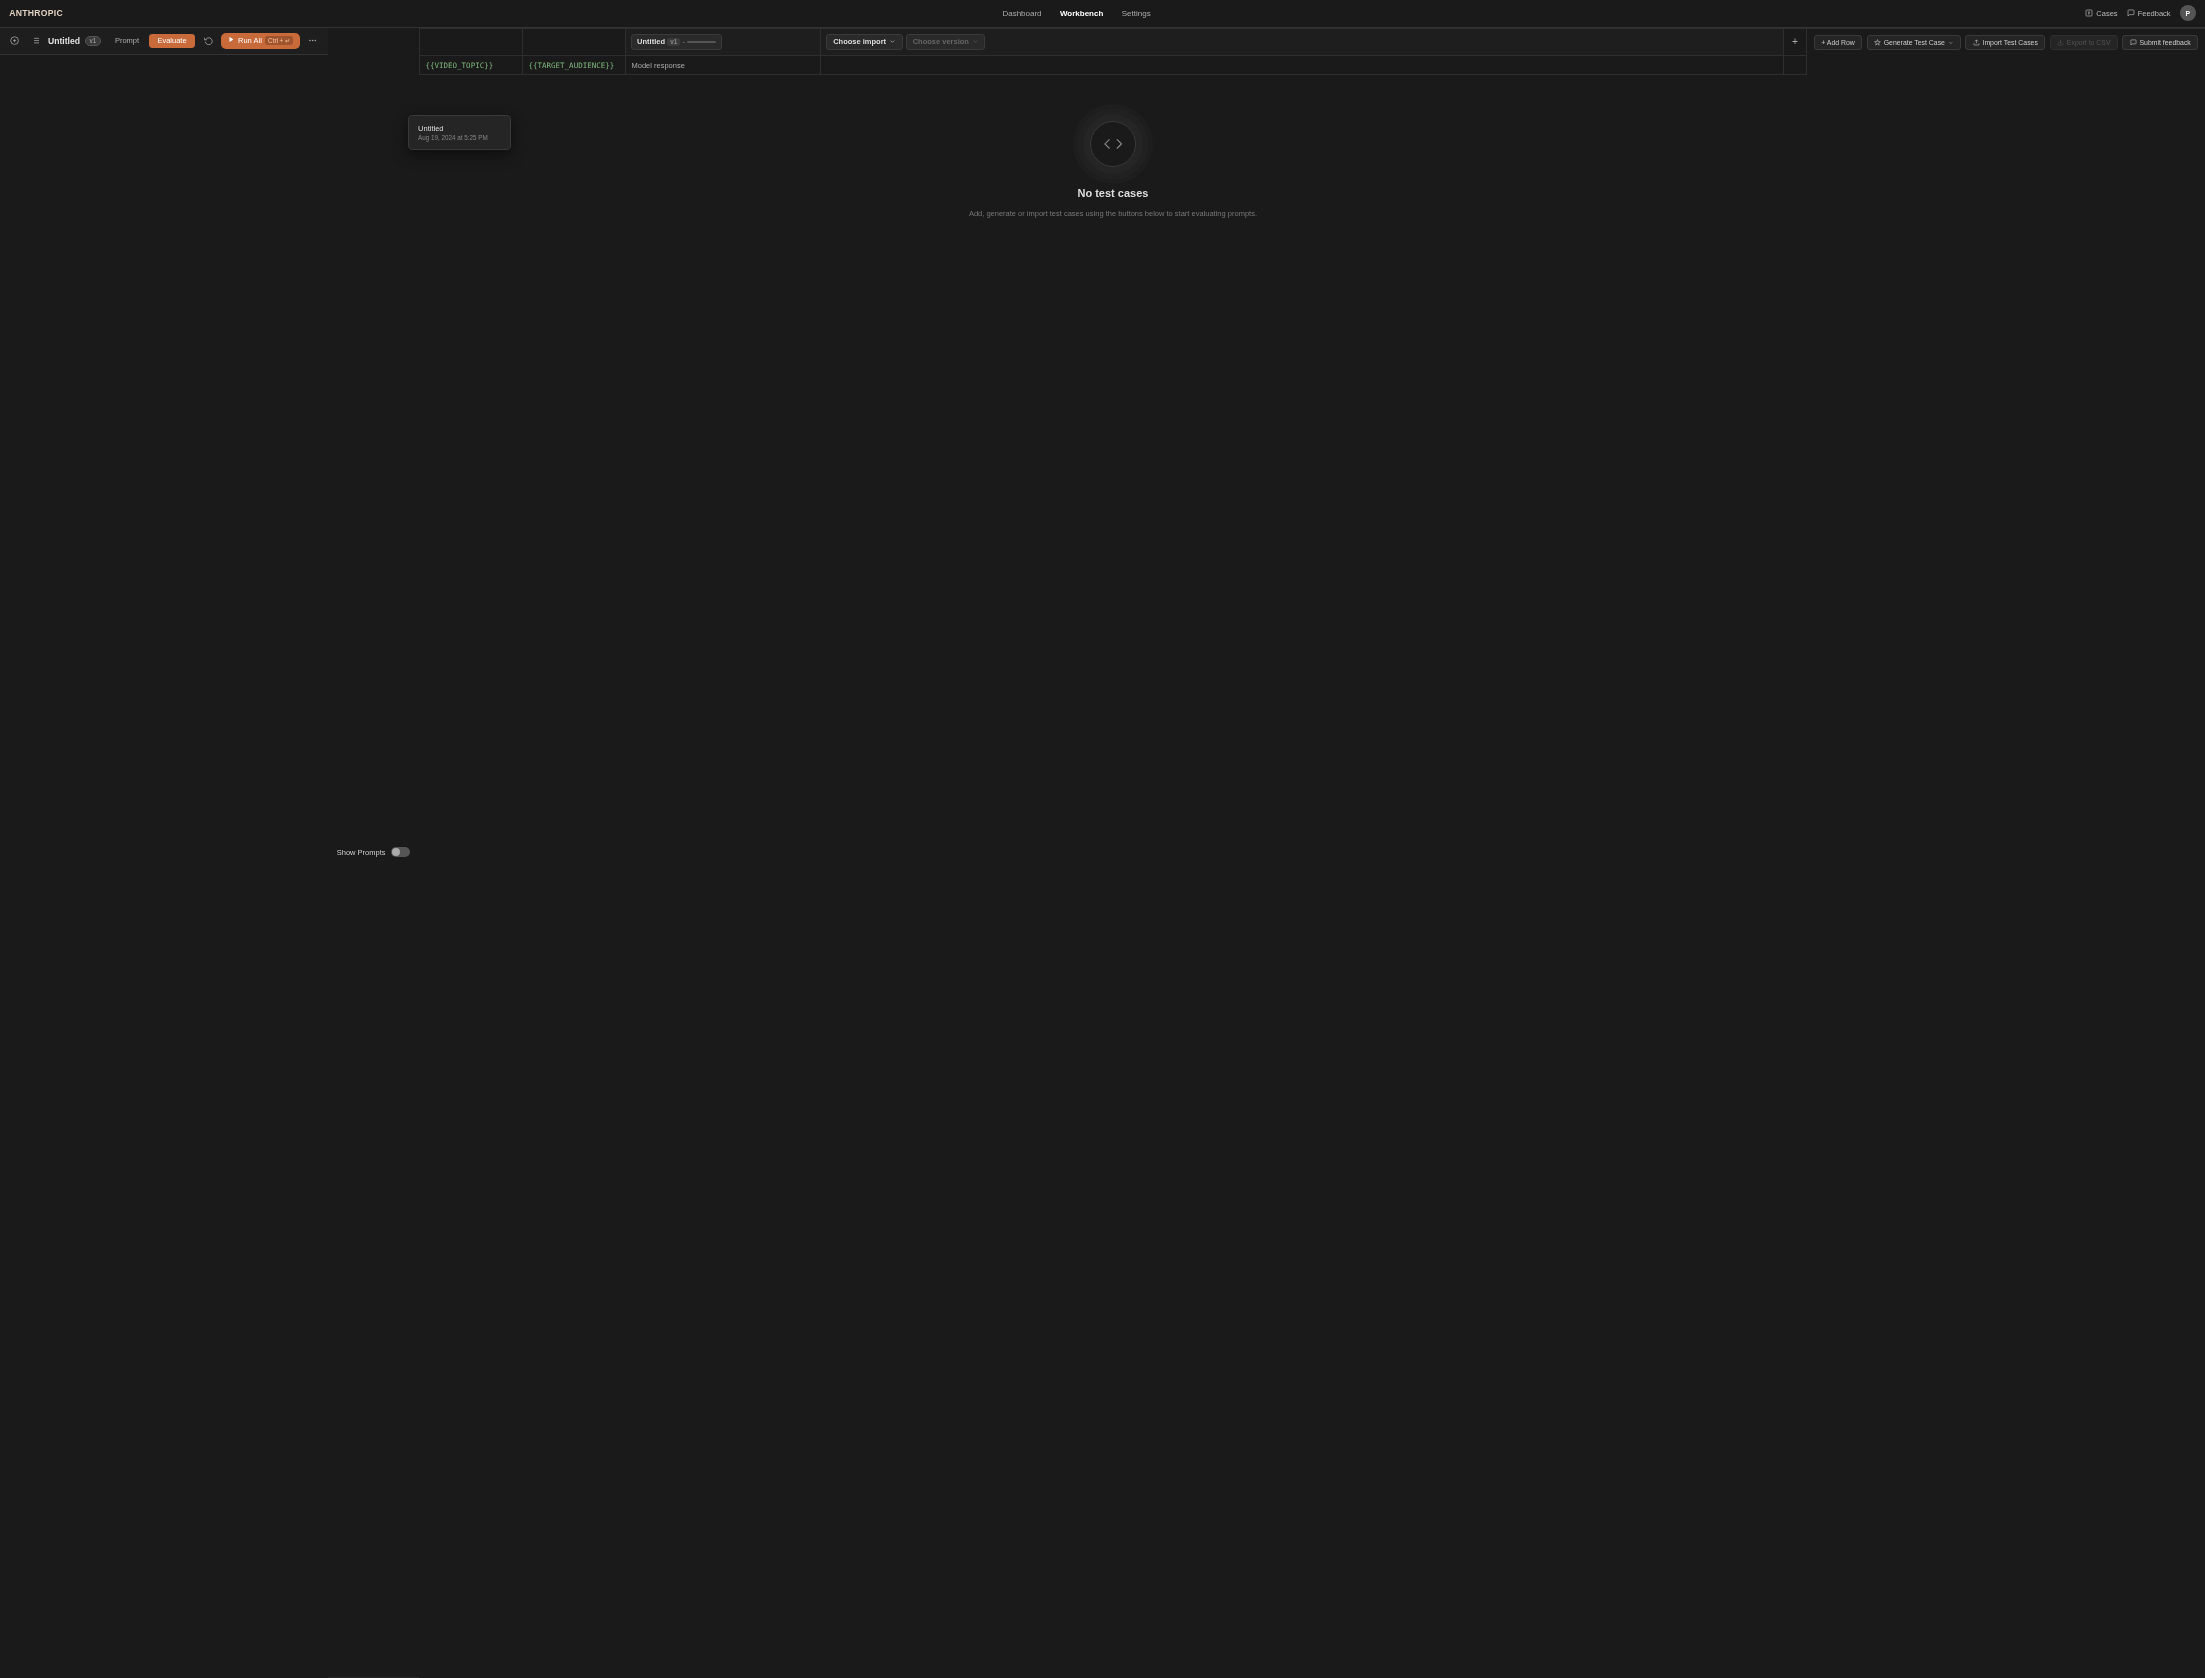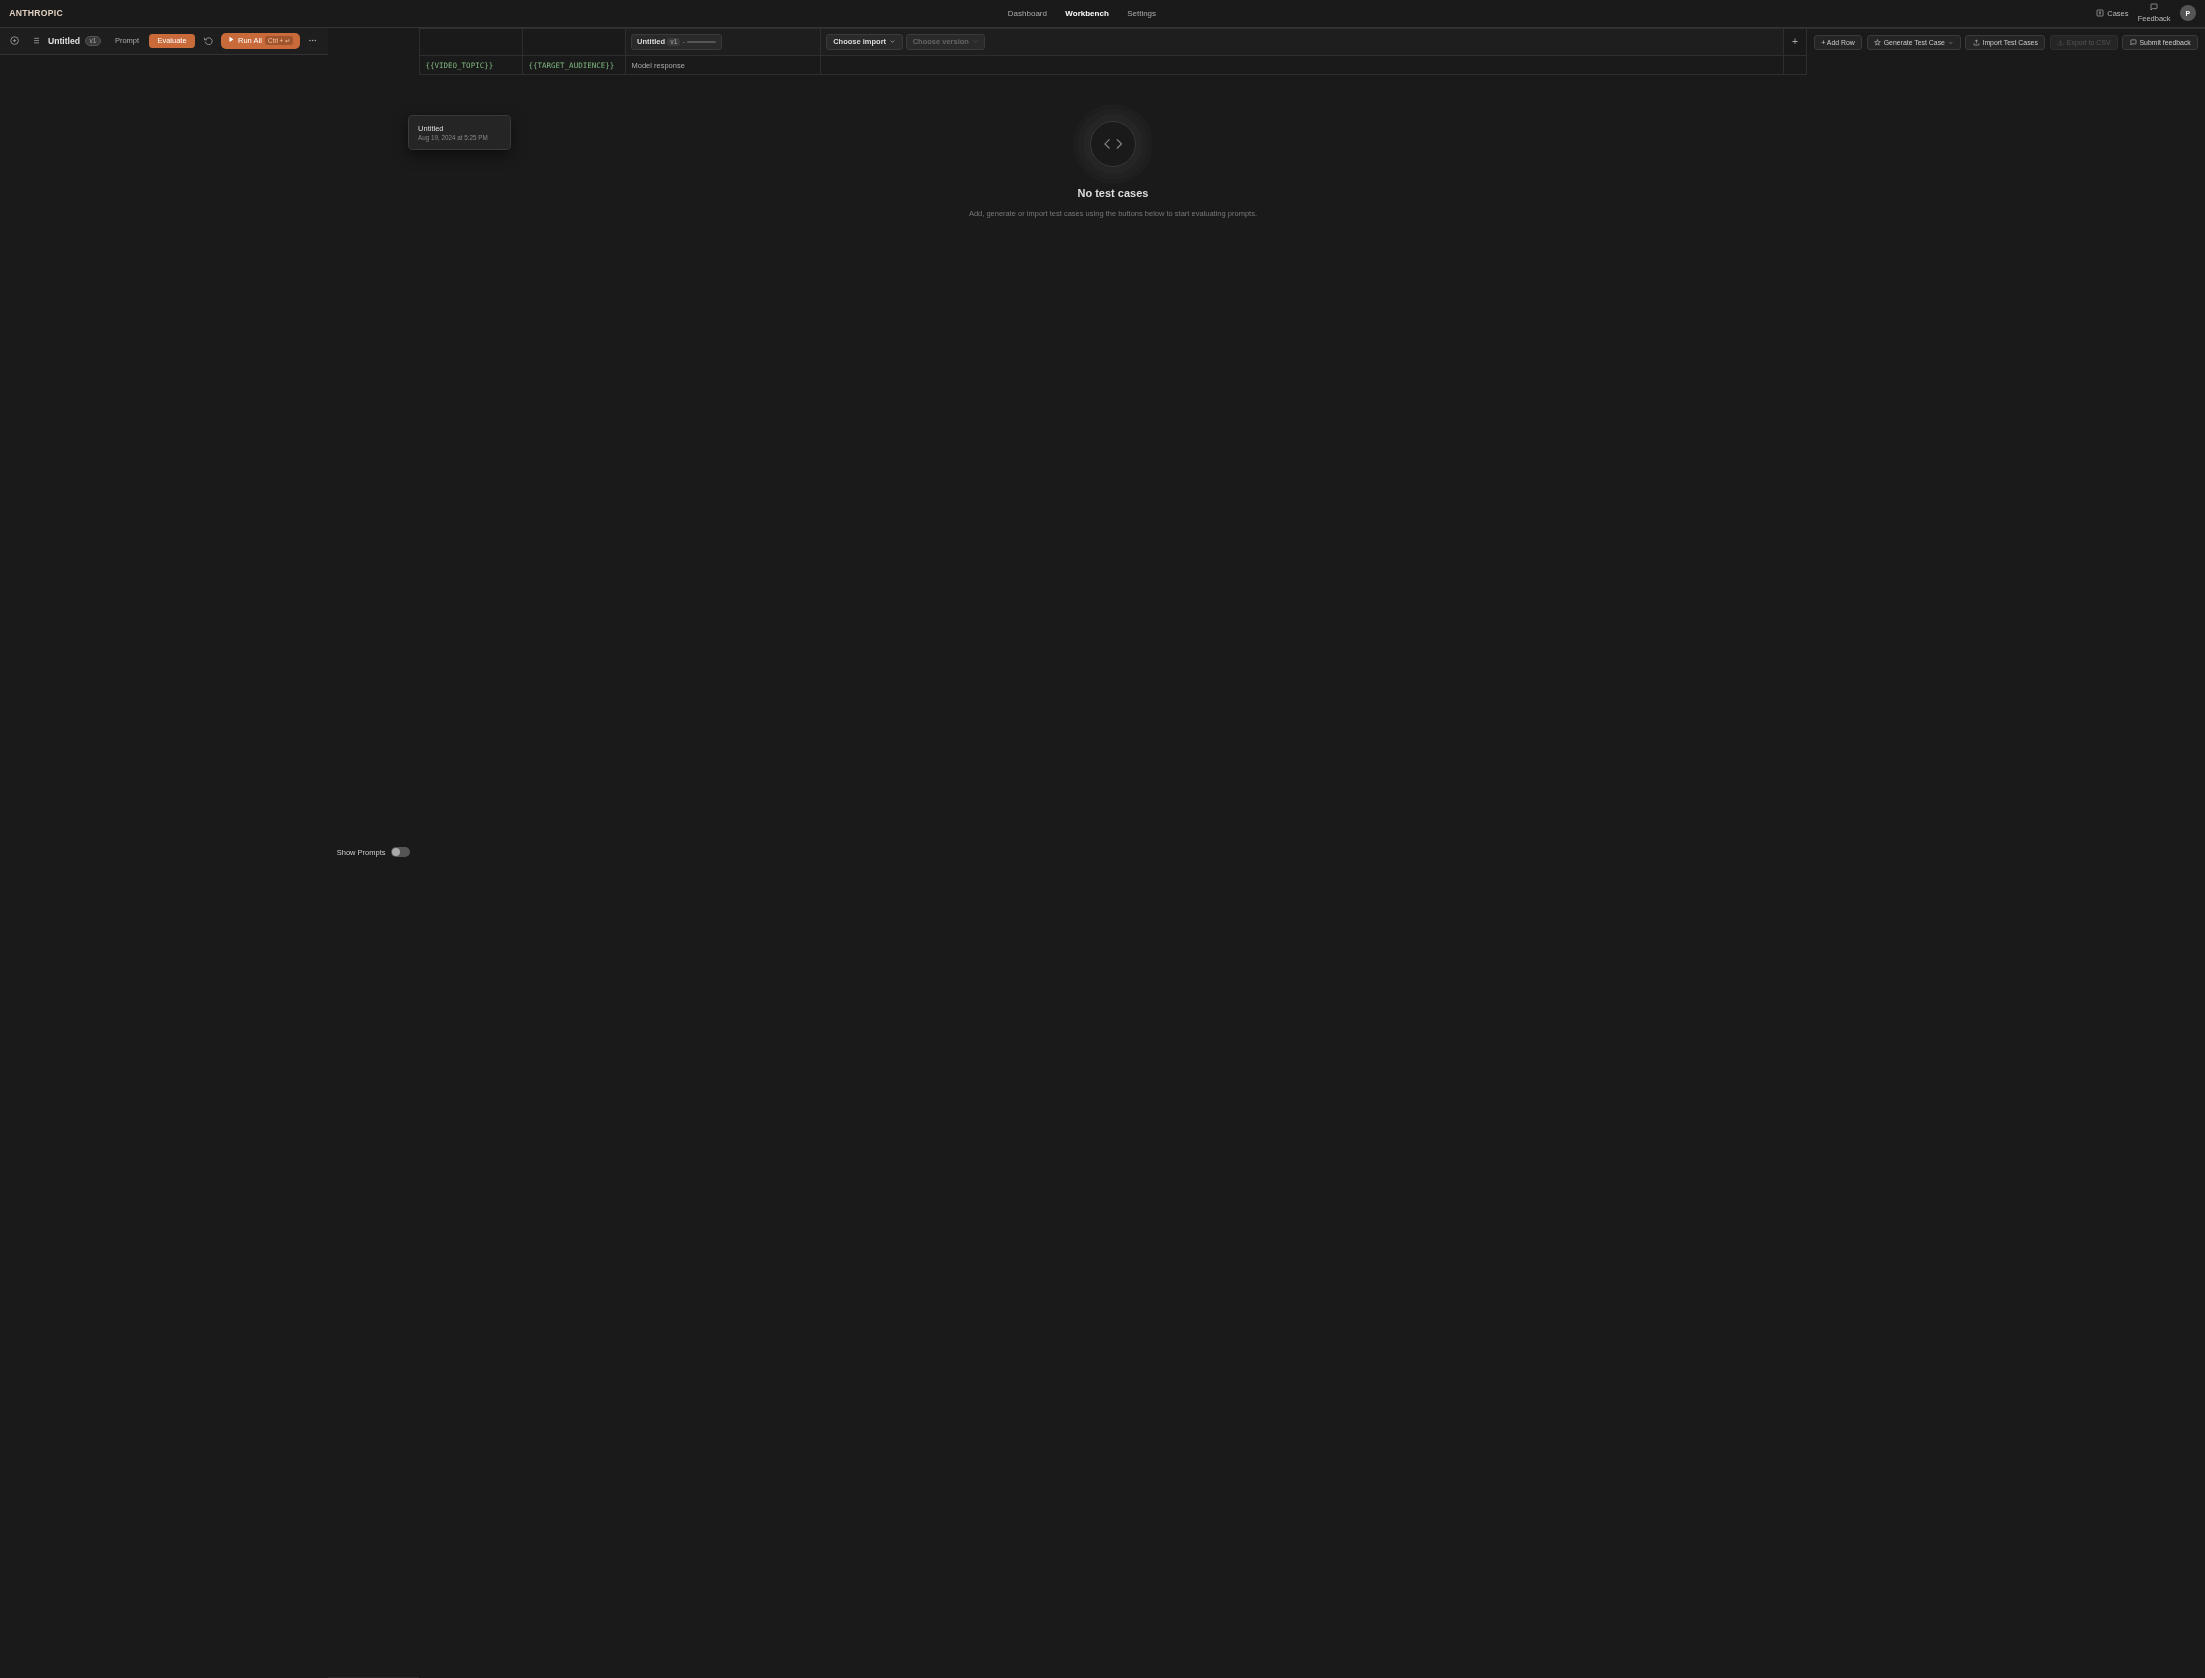--- a/index.html
+++ b/index.html
@@ -60,21 +60,20 @@
       cursor: pointer;
       font-size: 7.5px;
     }
     .topnav-feedback {
       display: flex;
       align-items: center;
       gap: 2.9px;
       color: #bbb;
       cursor: pointer;
       font-size: 7.5px;
-      flex-direction: column;
     }
     .avatar {
       width: 16px;
       height: 16px;
       border-radius: 50%;
       background: #555;
       display: flex;
       align-items: center;
       justify-content: center;
       font-size: 6.9px;

